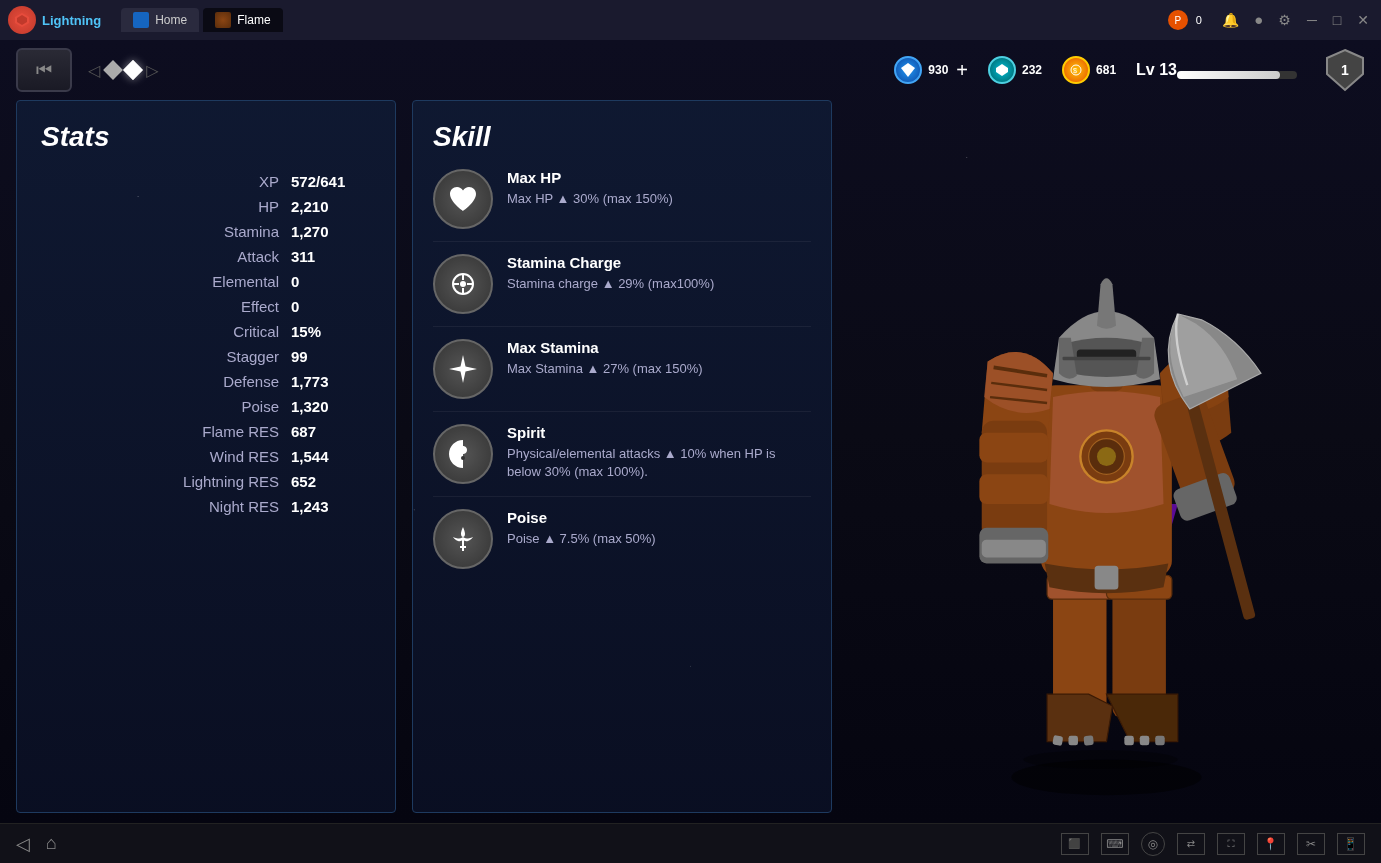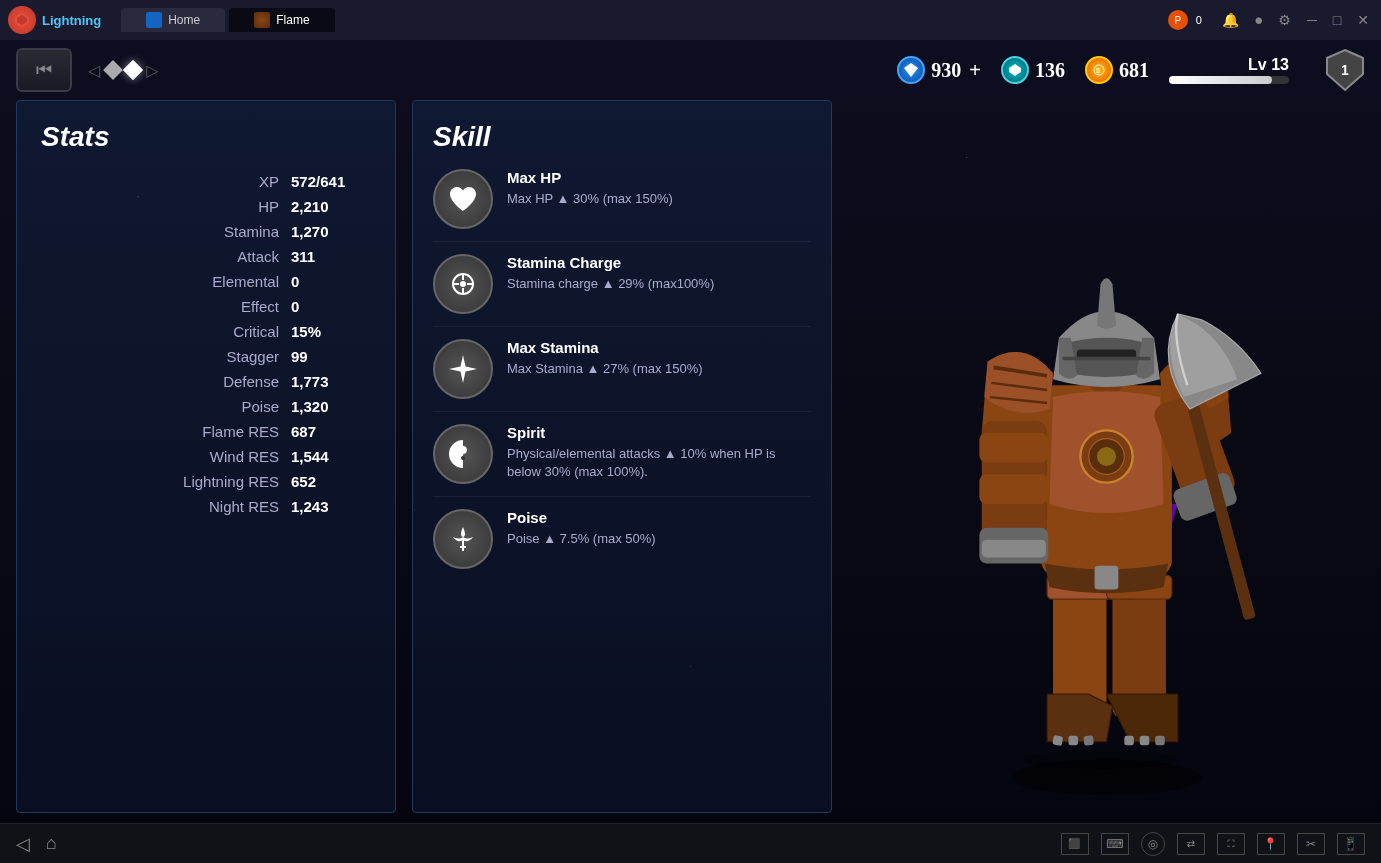--- a/index.html
+++ b/index.html
@@ -33,21 +33,21 @@
     }
     .titlebar-brand {
       color: #4fc3f7;
       font-size: 13px;
       font-weight: bold;
       margin-right: 20px;
     }
     .titlebar-tab {
       display: flex; align-items: center;
       background: #2a2a3e;
-      padding: 4px 25px;
+      padding: 4px 12px;
       border-radius: 4px 4px 0 0;
       color: #ccc;
       font-size: 12px;
       margin-right: 4px;
       cursor: pointer;
     }
     .titlebar-tab.active {
       background: #0a0a14;
       color: white;
     }
@@ -137,27 +137,27 @@
     .resource-icon.teal {
       background: radial-gradient(circle, #00bcd4, #006064);
       border: 2px solid #4dd0e1;
     }
     .resource-icon.gold {
       background: radial-gradient(circle, #ffc107, #e65100);
       border: 2px solid #ffcc02;
     }
     .resource-icon svg { width: 14px; height: 14px; }
     .resource-val {
-      color: white; font-size: 20px; font-weight: bold; font-family: Liberation Serif, serif;
+      color: white; font-size: 12px; font-weight: bold;
     }
     .resource-plus {
       color: white; font-size: 18px; cursor: pointer;
     }
     .lv-box {
-      display: flex; flex-direction: column; align-items: flex-end; margin-right: 16px;
+      display: flex; flex-direction: row; align-items: flex-end; margin-right: 8px;
     }
     .lv-text {
       color: white; font-size: 16px; font-weight: bold;
     }
     .lv-bar-bg {
       width: 120px; height: 8px;
       background: #333;
       border-radius: 4px;
       margin-top: 2px;
     }
@@ -391,21 +391,21 @@
         <span class="resource-val">930</span>
         <span class="resource-plus" style="font-size:20px; color:white; cursor:pointer; margin-left:2px;">+</span>
       </div>
 
       <div class="resource-item">
         <div class="resource-icon teal">
           <svg viewBox="0 0 14 14" fill="white">
               <polygon points="7,1 13,5 13,9 7,13 1,9 1,5"></polygon>
             </svg>
         </div>
-        <span class="resource-val">136</span>
+        <span class="resource-val">232</span>
       </div>
 
       <div class="resource-item">
         <div class="resource-icon gold">
           <svg viewBox="0 0 14 14" fill="rgba(255,255,255,0.8)">
               <circle cx="7" cy="7" r="5" stroke="white" stroke-width="1" fill="none"></circle>
               <text x="4" y="10" font-size="7" fill="white">$</text>
             </svg>
         </div>
         <span class="resource-val">681</span>

